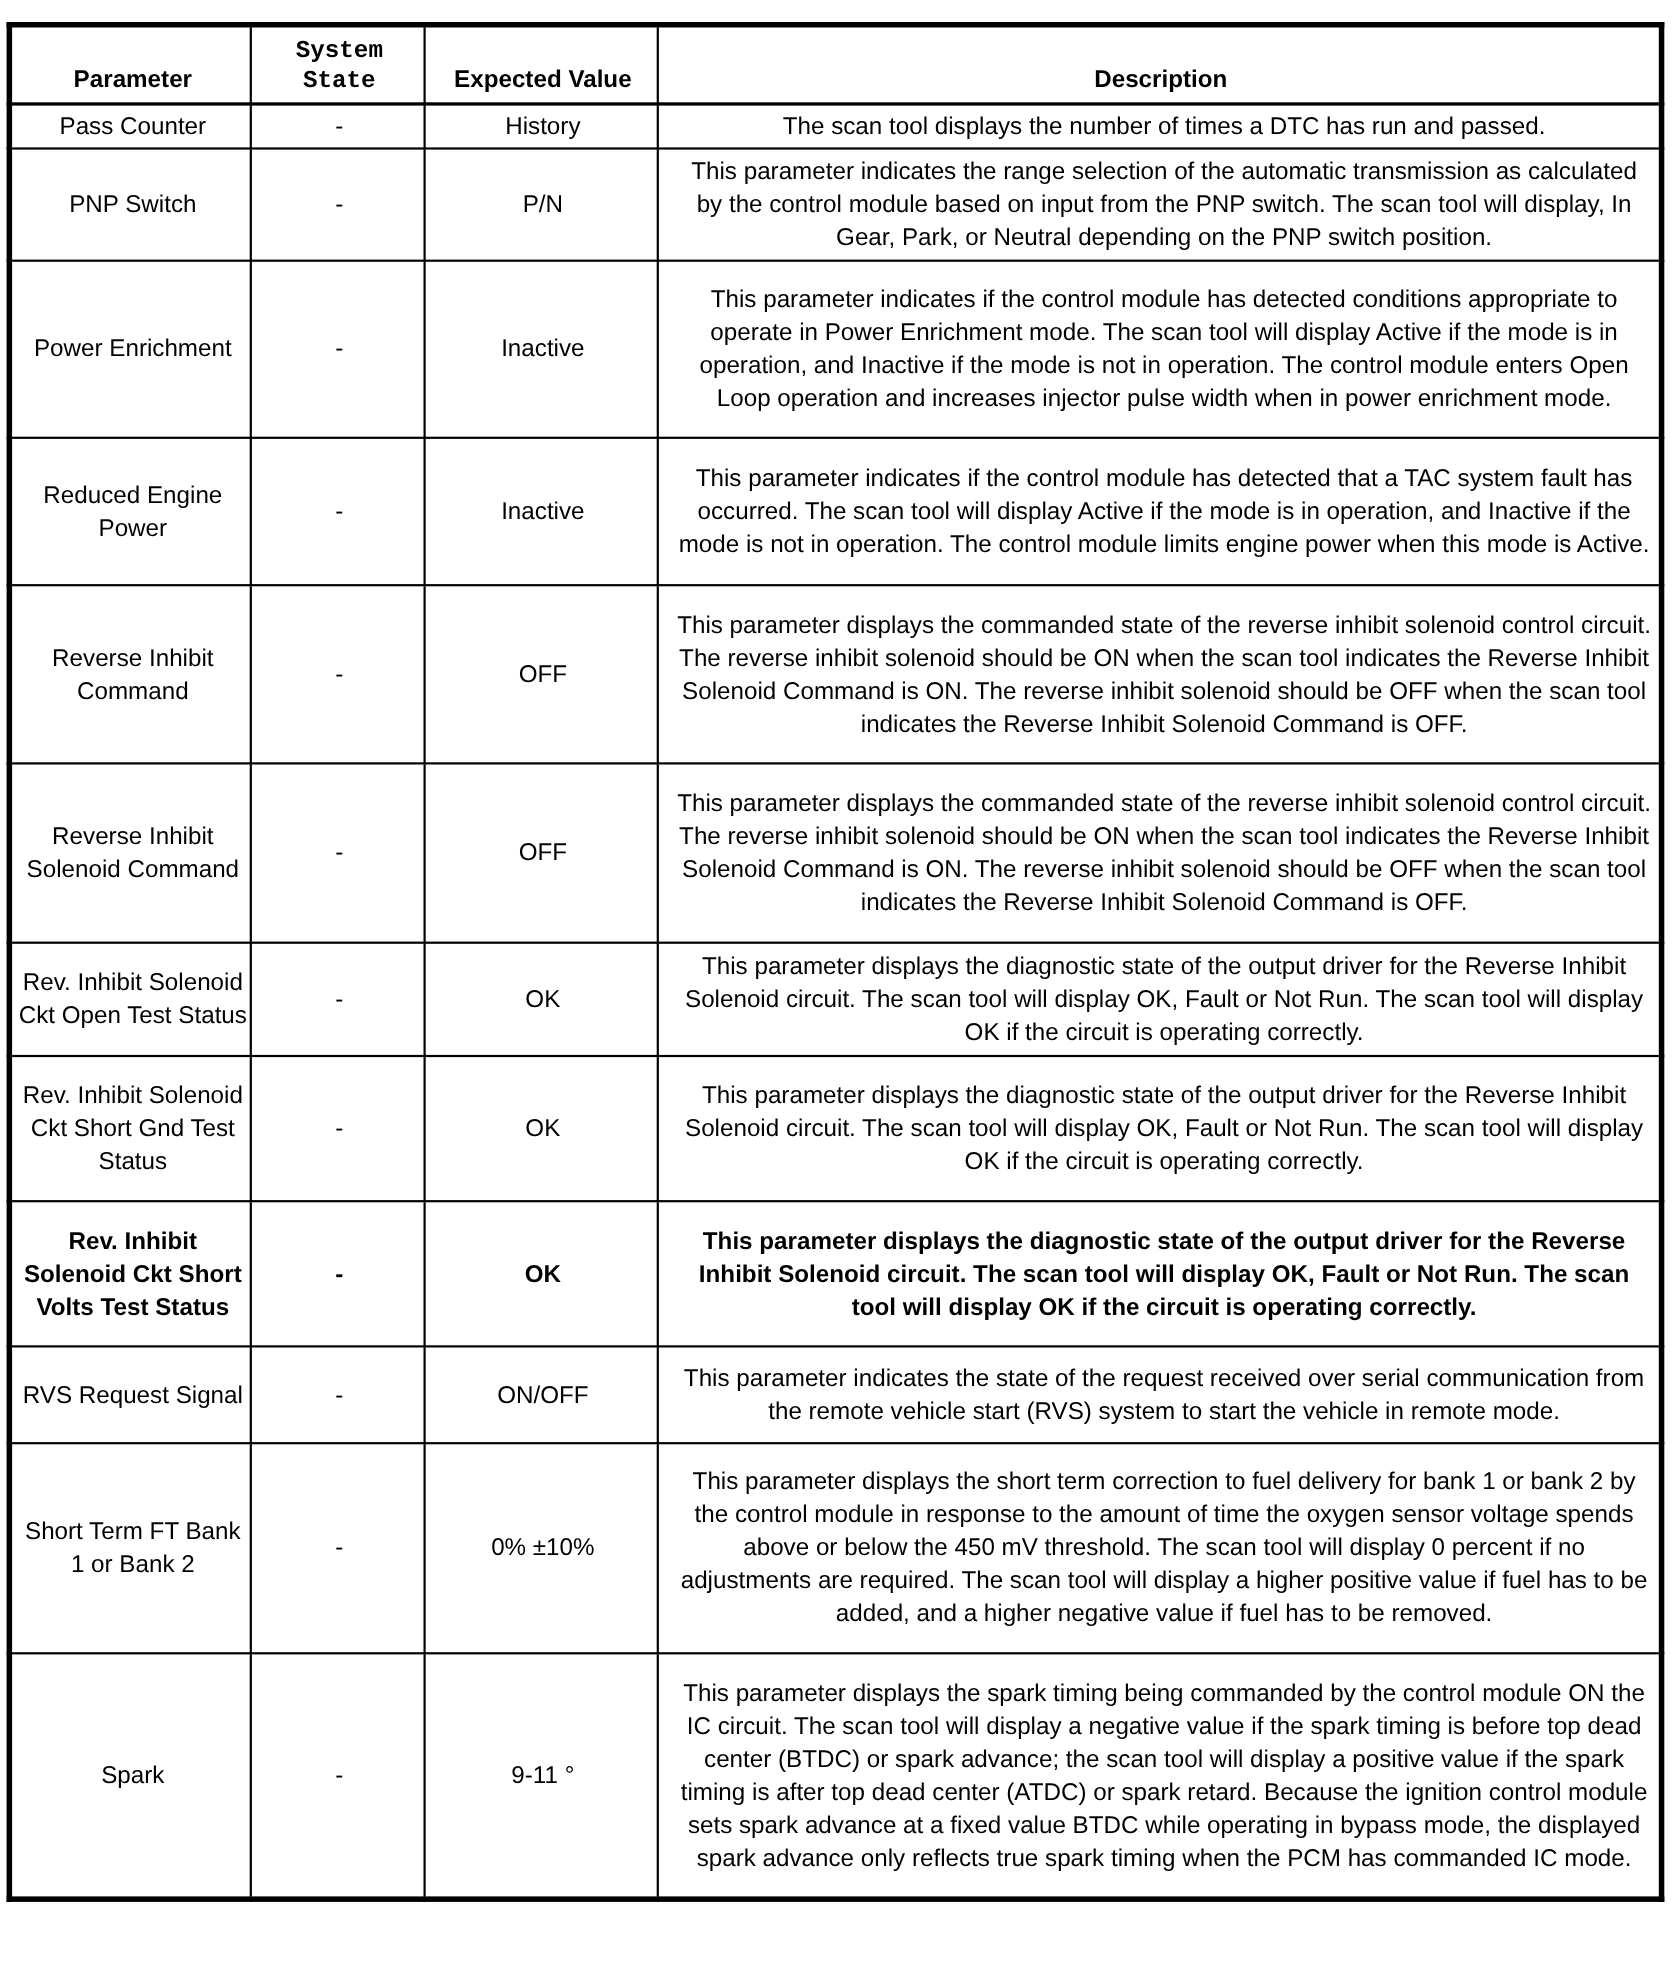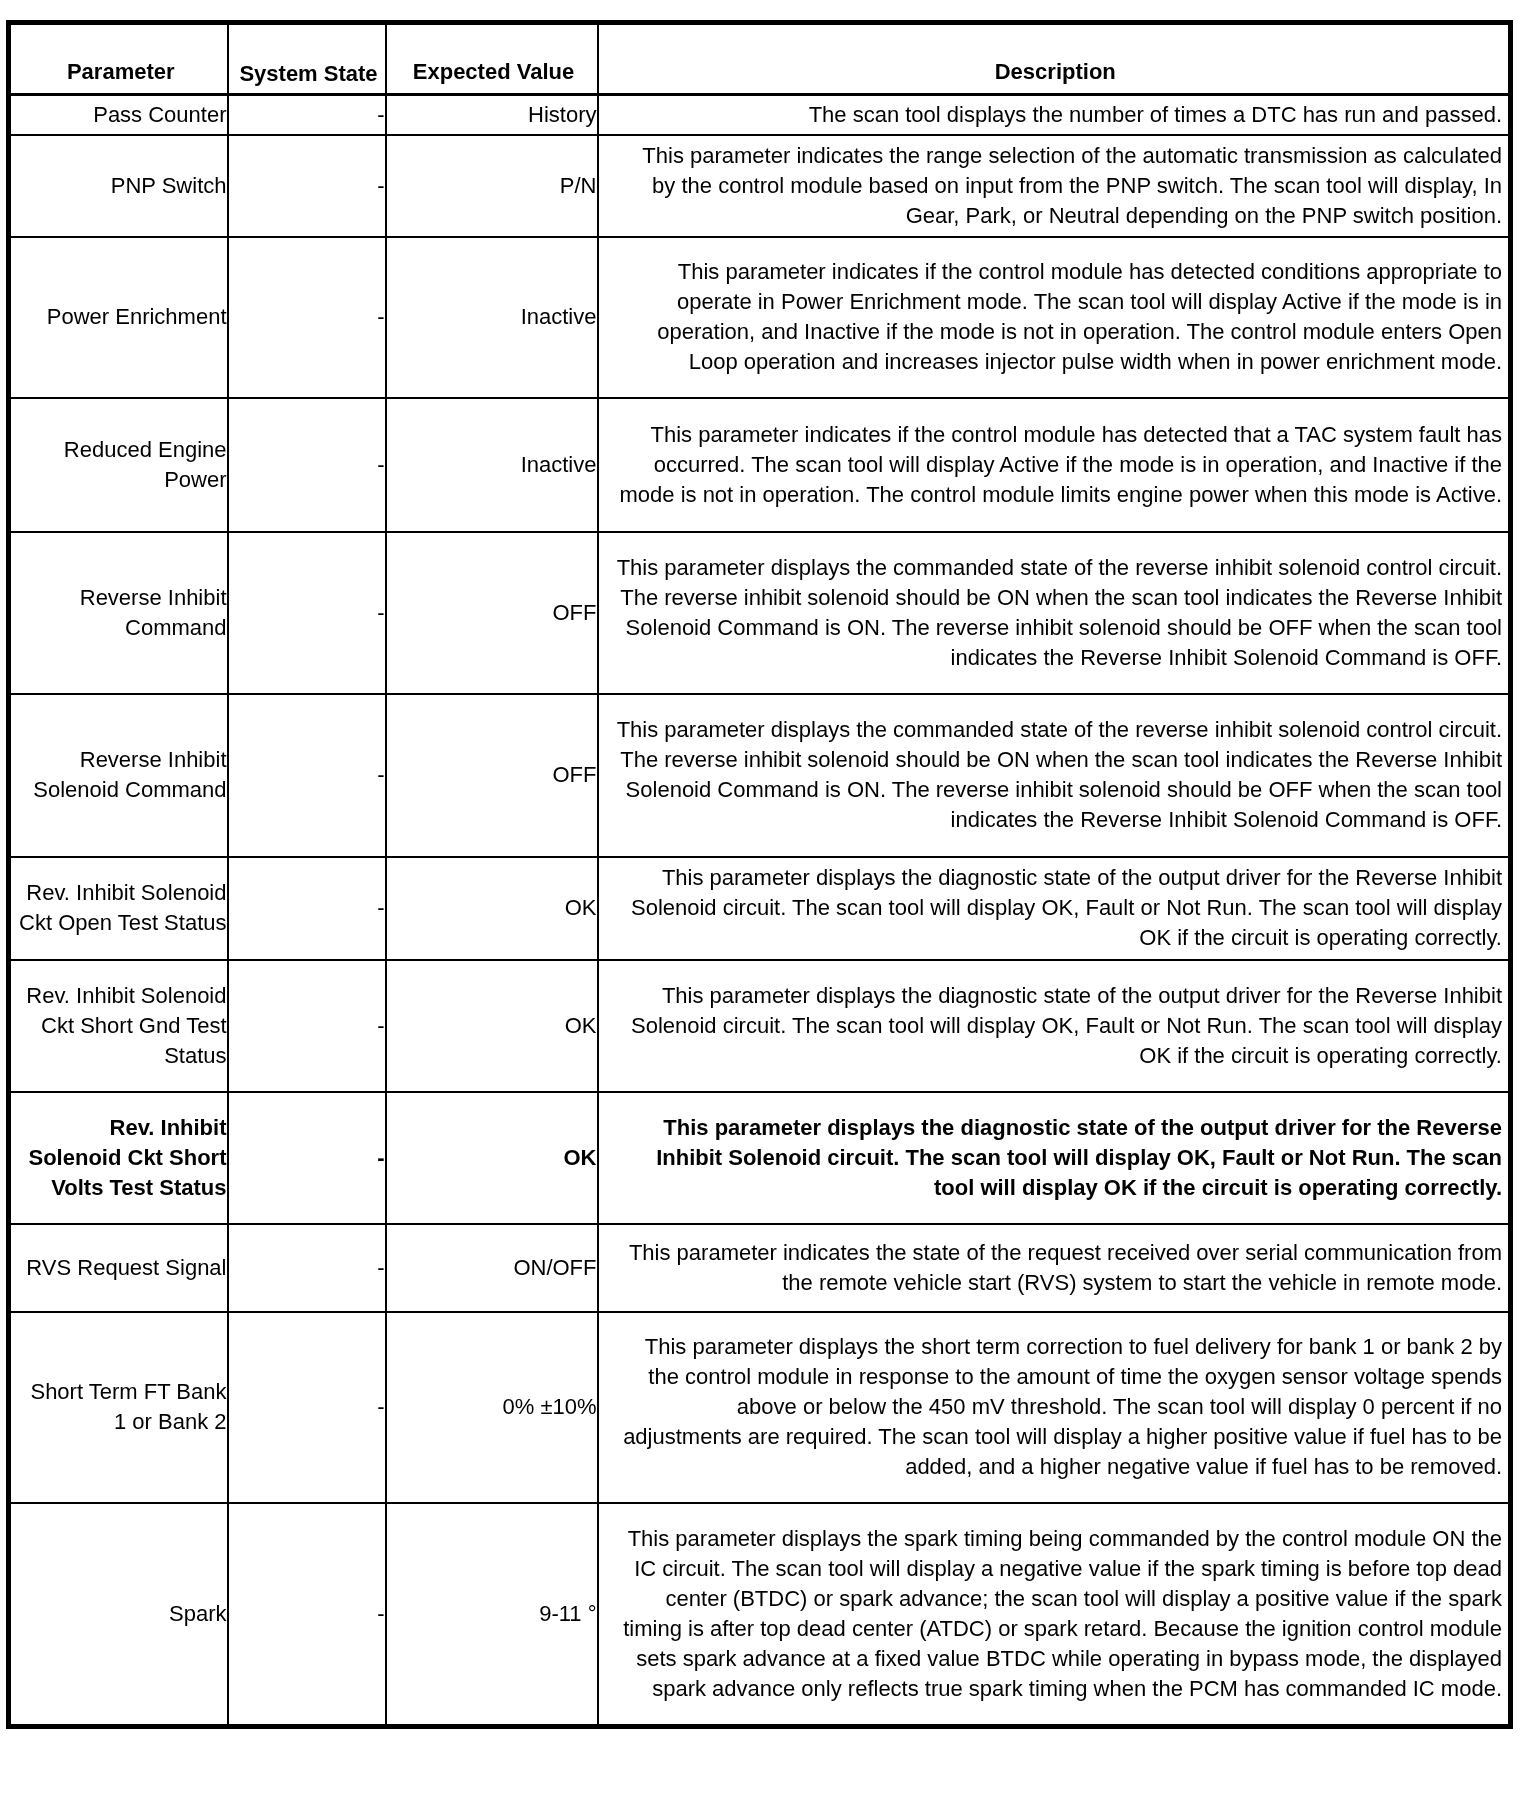--- a/index.html
+++ b/index.html
@@ -1,41 +1,41 @@
 <!DOCTYPE html>
 <html><head>
 <meta charset="utf-8">
 <style>
   html, body { margin:0; padding:0; background:#ffffff; }
   body { width:1520px; height:1806px; position:relative; overflow:hidden;
          font-family:"Liberation Sans", sans-serif; color:#000; }
   table { position:absolute; left:6px; top:20px; width:1502px; border-collapse:collapse;
           border:5px solid #000; table-layout:fixed; }
   th, td { border:2px solid #000; padding:0 0 0 4px; vertical-align:middle;
-           font-size:22px; line-height:30px; text-align:right; }
+           font-size:22px; line-height:30px; text-align:center; }
   th { font-weight:bold; text-align:center; vertical-align:bottom; padding-bottom:6px; }
   thead tr { border-bottom:3px solid #000; }
   td.desc { padding-left:16px; padding-right:6px; }
   col.c1 { width:219px; } col.c2 { width:158px; } col.c3 { width:212px; } col.c4 { width:913px; }
   tr.r0 { height:72px; }
 </style>
 </head>
 <body>
 
 <table>
   <colgroup>
       <col class="c1">
       <col class="c2">
       <col class="c3">
       <col class="c4">
     </colgroup>
   <thead>
     <tr class="r0">
       <th>Parameter</th>
-      <th style="line-height:27px;">System State</th>
+      <th style="line-height:27px;font-family:Liberation Mono, monospace;">System State</th>
       <th>Expected Value</th>
       <th>Description</th>
     </tr>
   </thead>
   <tbody id="tbody">
       <tr style="height: 40px;">
         <td>Pass Counter</td>
         <td>-</td>
         <td>History</td>
         <td class="desc">The scan tool displays the number of times a DTC has run and passed.</td>

